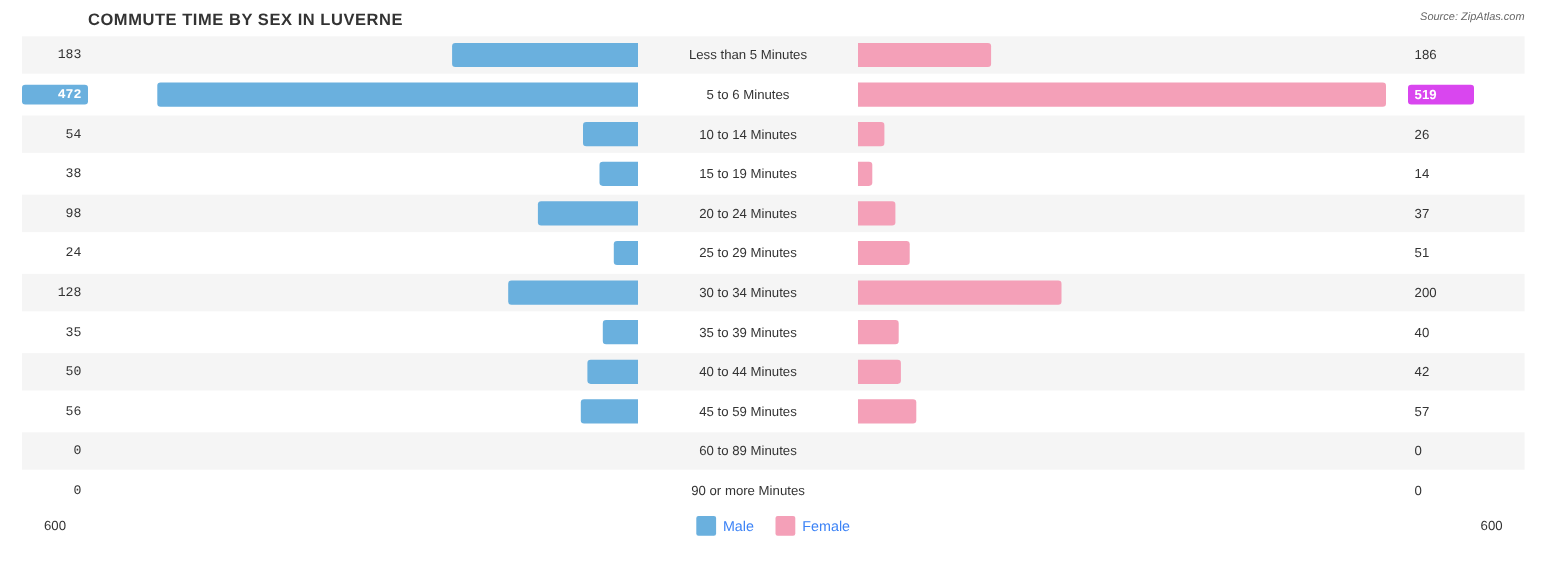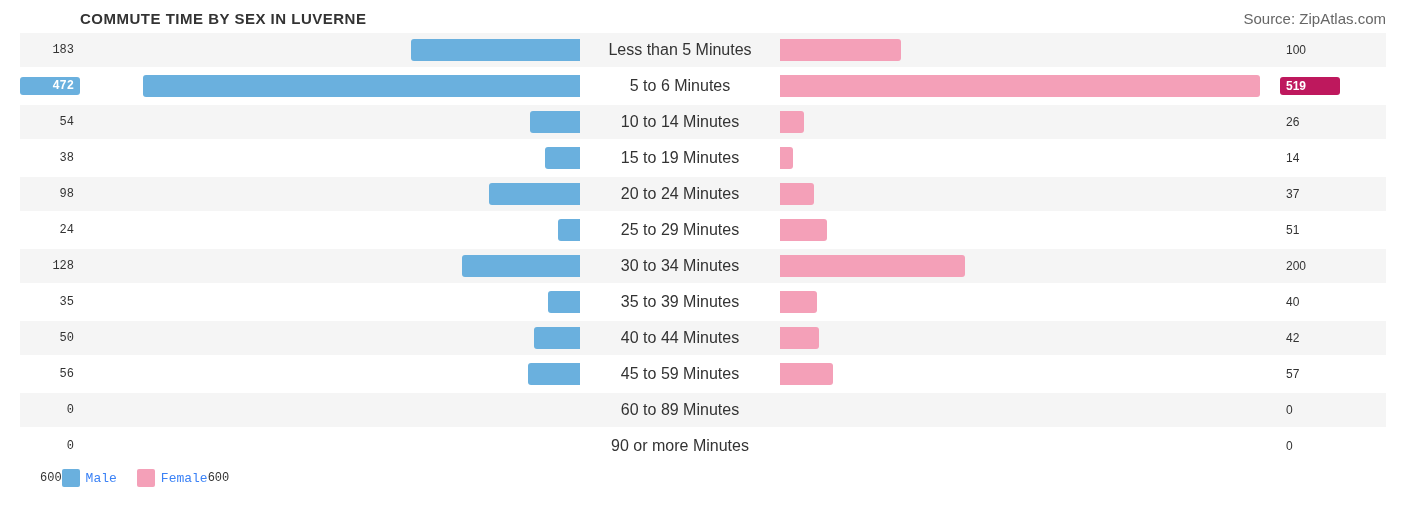--- a/index.html
+++ b/index.html
@@ -22,22 +22,23 @@
       text-transform: uppercase;
       letter-spacing: 0.5px;
       color: #333;
       margin-bottom: 6px;
       padding-left: 60px;
     }
     .source {
       position: absolute;
       top: 10px;
       right: 20px;
-      font-size: 15px;
+      font-size: 10px;
       color: #666;
+      font-style: italic;
     }
     .row {
       display: flex;
       align-items: center;
       height: 34px;
       margin-bottom: 2px;
     }
     .row:nth-child(odd) {
       background: #f5f5f5;
     }
@@ -61,21 +62,21 @@
       flex-shrink: 0;
     }
     .left-bar {
       background: #6ab0de;
       height: 22px;
       border-radius: 3px 0 0 3px;
     }
     .label-cell {
       width: 200px;
       text-align: center;
-      font-size: 16px;
+      font-size: 12px;
       color: #333;
       flex-shrink: 0;
       padding: 0 4px;
       white-space: nowrap;
     }
     .right-bar-area {
       width: 500px;
       display: flex;
       justify-content: flex-start;
       align-items: center;
@@ -96,33 +97,32 @@
     }
     
     .left-num.highlight {
       background: #6ab0de;
       color: #fff;
       border-radius: 3px;
       padding: 2px 6px;
       font-weight: bold;
     }
     .right-num.highlight {
-      background: #be185d;
+      background: #d946ef;
       color: #fff;
       border-radius: 3px;
       padding: 2px 6px;
       font-weight: bold;
     }
     .footer {
       display: flex;
-      justify-content: flex-start;
+      justify-content: space-between;
       align-items: center;
       margin-top: 6px;
       padding: 0 0px;
-      font-family: Liberation Mono, monospace;
     }
     .footer-left {
       font-size: 12px;
       color: #333;
       padding-left: 20px;
     }
     .legend {
       display: flex;
       gap: 20px;
       align-items: center;
@@ -158,21 +158,21 @@
   <div class="all-rows" id="rows-container">
   <div class="row">
     <div class="left-num">183</div>
     <div class="left-bar-area">
       <div class="left-bar" style="width:169px"></div>
     </div>
     <div class="label-cell">Less than 5 Minutes</div>
     <div class="right-bar-area">
       <div class="right-bar" style="width:121px"></div>
     </div>
-    <div class="right-num">100</div>
+    <div class="right-num">186</div>
   </div>
       <div class="row">
     <div class="left-num highlight">472</div>
     <div class="left-bar-area">
       <div class="left-bar" style="width:437px"></div>
     </div>
     <div class="label-cell">5 to 6 Minutes</div>
     <div class="right-bar-area">
       <div class="right-bar" style="width:480px"></div>
     </div>

